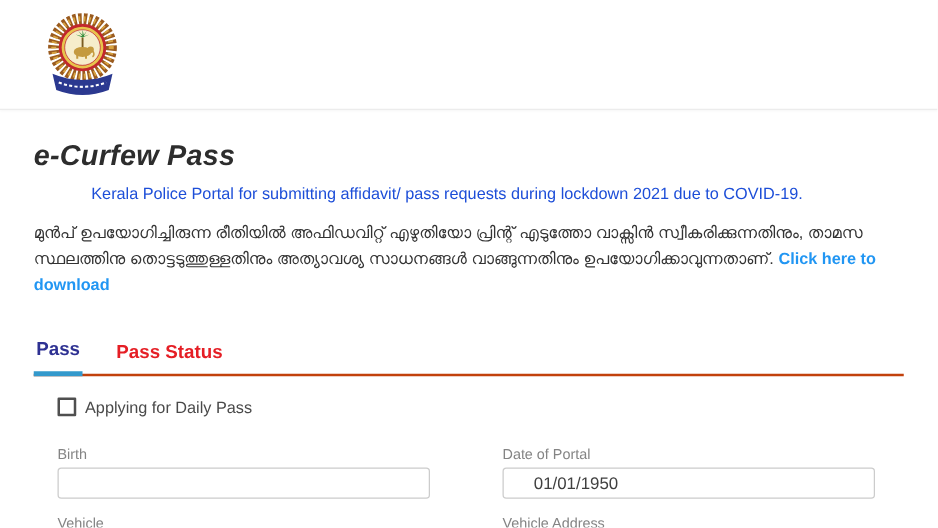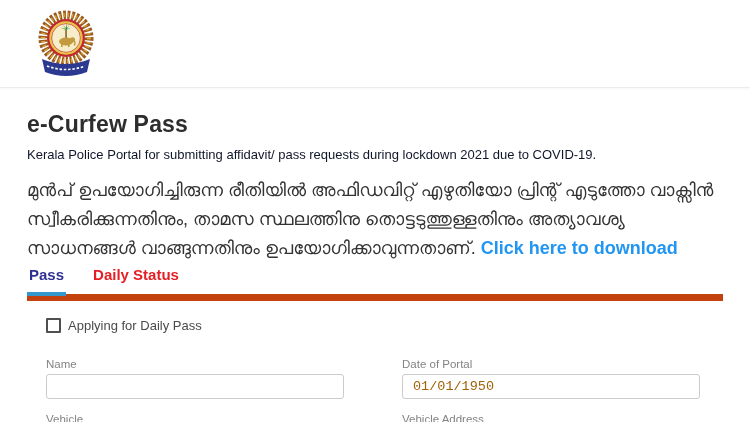--- a/index.html
+++ b/index.html
@@ -6,44 +6,44 @@
   html, body { width: 750px; height: 422px; overflow: hidden; background: #fff; }
   body { font-family: "Liberation Sans", sans-serif; color: #333; }
 
   
   .header { height: 88px; padding: 8px 0 0 35px; background: #fff;
             border-bottom: 1px solid #ececec; box-shadow: 0 1px 2px rgba(0,0,0,0.04); }
   .logo { display: block; }
 
   
   .main { padding: 0 27px; }
-  .page-title { margin-top: 23px; font-size: 23px; font-weight: bold; color: #2d2d2d; letter-spacing: 0.2px; }
-  .page-subtitle { margin-top: 9px; font-size: 13px; color: #0f172a; }
-  .note { margin-top: 14px; font-size: 18px; line-height: 1.6; color: #333; max-width: 706px; }
+  .page-title { margin-top: 23px; font-size: 23px; font-weight: bold; color: #2d2d2d; letter-spacing: 0.2px; font-style: italic; }
+  .page-subtitle { margin-top: 9px; font-size: 13px; color: #1d4ed8; margin-left: 46px; }
+  .note { margin-top: 14px; font-size: 13px; line-height: 1.6; color: #333; max-width: 706px; }
   .note a { color: #2196f3; font-weight: bold; text-decoration: none; cursor: pointer; }
 
   
-  .tabs { margin-top: 0; display: flex; border-bottom: 7px solid #c2410c; }
+  .tabs { margin-top: 29px; display: flex; border-bottom: 2px solid #c2410c; align-items: flex-end; }
   .tab { font-size: 15px; font-weight: bold; padding: 4px 2px 9px 2px; margin-right: 25px; cursor: pointer; }
   .tab.active { color: #2e3192; border-bottom: 4px solid #3399cc; margin-bottom: -2px; }
   .tab.inactive { color: #e51e25; }
 
   
   .form-area { padding-left: 19px; }
   .checkbox-row { margin: 17px 0 25px 0; display: flex; align-items: center; }
   .checkbox { width: 15px; height: 15px; border: 2px solid #4f4f4f; border-radius: 1px;
               background: #fff; display: inline-block; cursor: pointer; }
   .checkbox-label { margin-left: 7px; font-size: 13px; color: #4a4a4a; }
 
   .form-grid { display: grid; grid-template-columns: 298px 298px; column-gap: 58px; row-gap: 14px; }
   .field { display: flex; flex-direction: column; }
   .field-label { font-size: 11.5px; color: #848484; margin-bottom: 4px; }
-  .field input { height: 25px; border: 1px solid #ccc; border-radius: 3px; padding: 0 10px;
-                 font-size: 13.5px; color: #a16207; width: 100%; outline: none;
-                 font-family: Liberation Mono, monospace; }
+  .field input { height: 25px; border: 1px solid #ccc; border-radius: 3px; padding: 0 24px;
+                 font-size: 13.5px; color: #404040; width: 100%; outline: none;
+                 font-family: Liberation Sans, sans-serif; }
   .field input::placeholder { color: #b2b2b2; }
 </style>
 </head>
 <body>
 
 <div class="header">
   <svg class="logo" width="62" height="72" viewBox="0 0 62 72" aria-hidden="true">
 
     <circle cx="31" cy="30" r="23" fill="none" stroke="#9a5b1f" stroke-width="9" stroke-dasharray="2.6 1.6"></circle>
     <circle cx="31" cy="30" r="23" fill="none" stroke="#d9a441" stroke-width="4" stroke-dasharray="1.4 2.8"></circle>
@@ -73,33 +73,33 @@
 <div class="main">
   <h1 class="page-title">e-Curfew Pass</h1>
   <p class="page-subtitle">Kerala Police Portal for submitting affidavit/ pass requests during lockdown 2021 due to COVID-19.</p>
   <p class="note">
     <span>മുൻപ് ഉപയോഗിച്ചിരുന്ന രീതിയിൽ അഫിഡവിറ്റ് എഴുതിയോ പ്രിന്റ് എടുത്തോ വാക്സിൻ സ്വീകരിക്കുന്നതിനും, താമസ സ്ഥലത്തിനു തൊട്ടടുത്തുള്ളതിനും അത്യാവശ്യ സാധനങ്ങൾ വാങ്ങുന്നതിനും ഉപയോഗിക്കാവുന്നതാണ്.</span>
     <a>Click here to download</a>
   </p>
 
   <div class="tabs">
     <div class="tab active">Pass</div>
-    <div class="tab inactive">Daily Status</div>
+    <div class="tab inactive">Pass Status</div>
   </div>
 
   <div class="form-area">
     <div class="checkbox-row">
       <span class="checkbox"></span>
       <span class="checkbox-label">Applying for Daily Pass</span>
     </div>
 
     <div class="form-grid">
 
       <div class="field">
-        <label class="field-label">Name</label>
+        <label class="field-label">Birth</label>
         <input type="text" value="" style="">
       </div>
 
       <div class="field">
         <label class="field-label">Date of Portal</label>
         <input type="text" value="01/01/1950" style="">
       </div>
 
       <div class="field">
         <label class="field-label">Vehicle</label>

